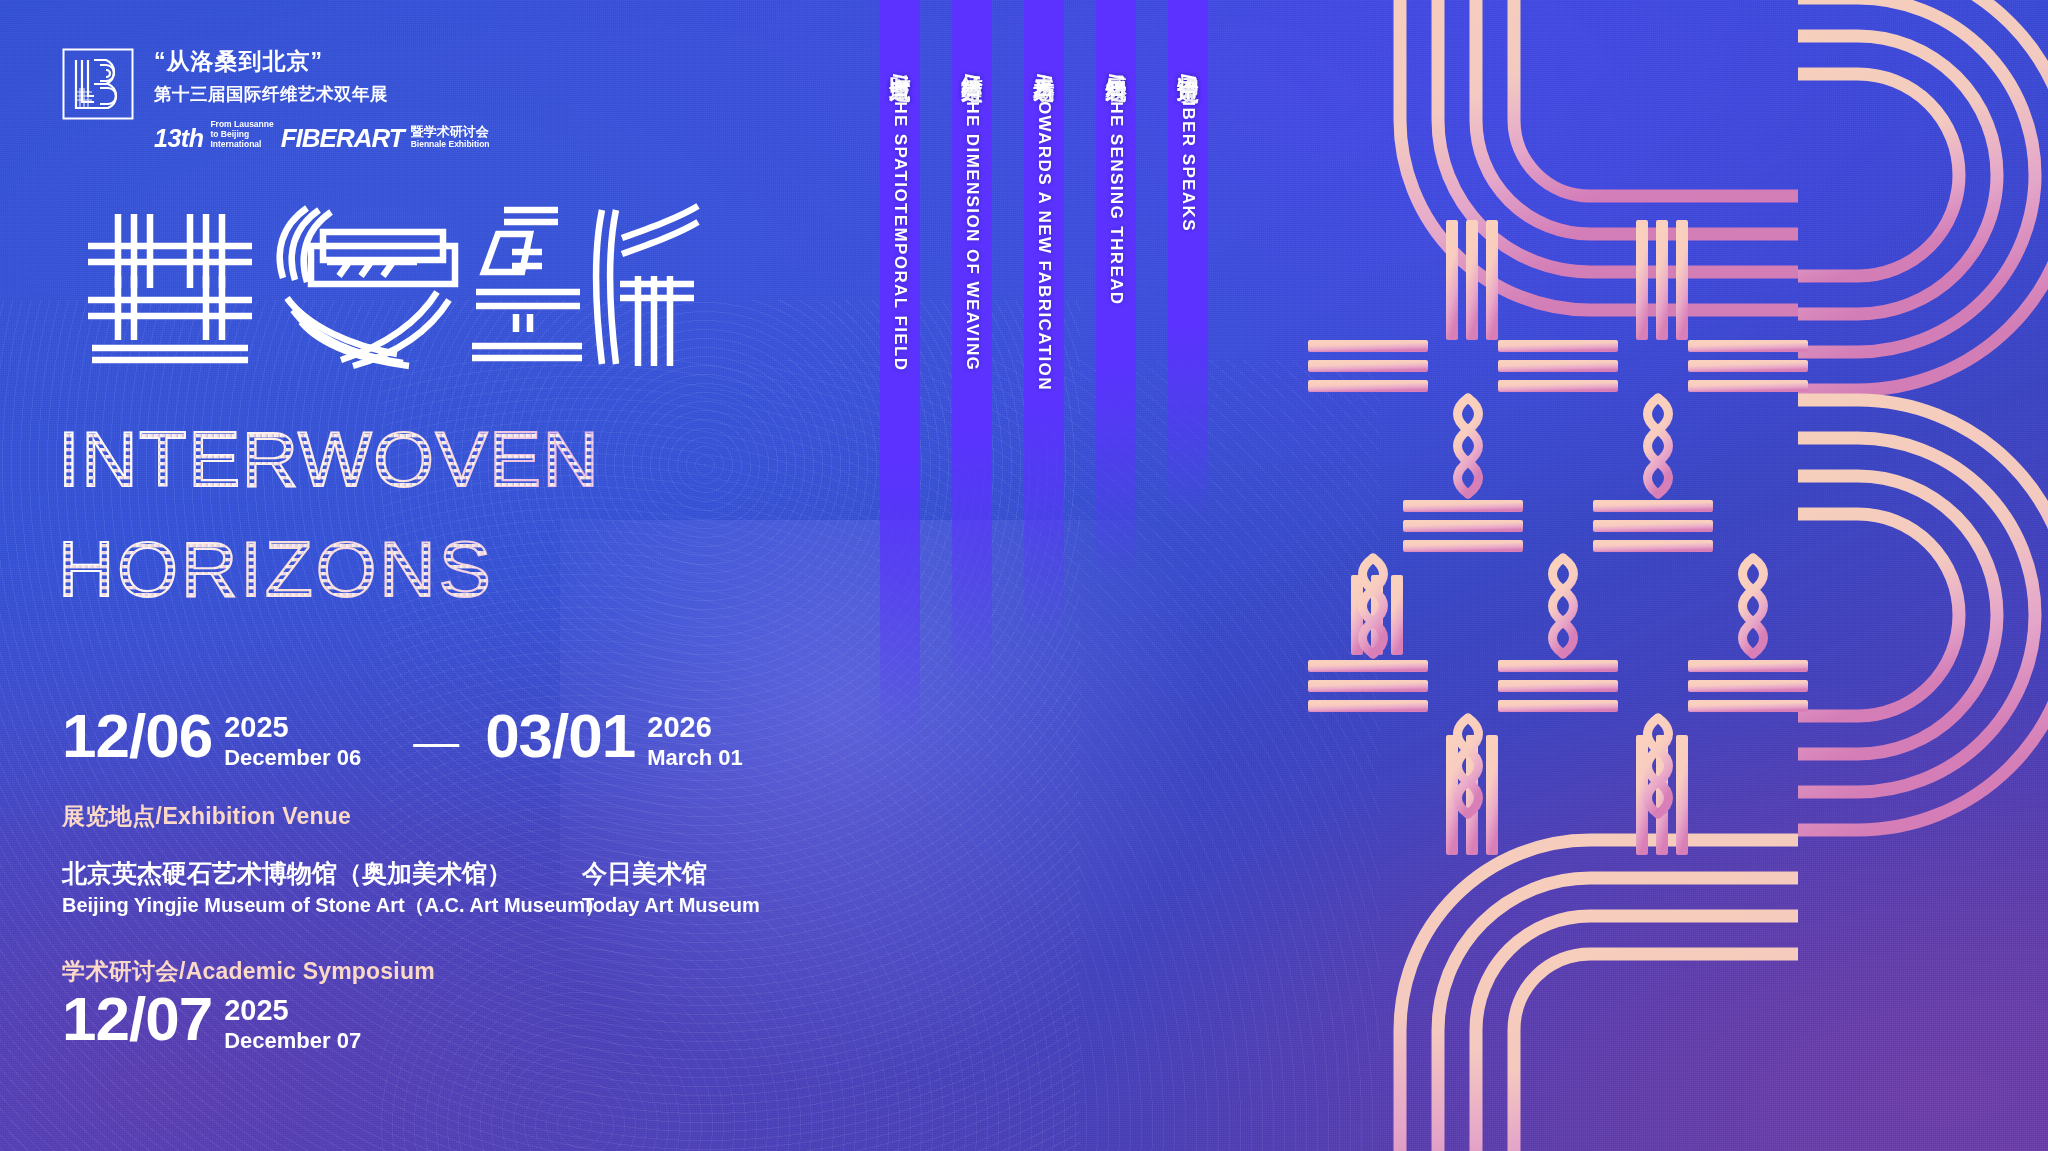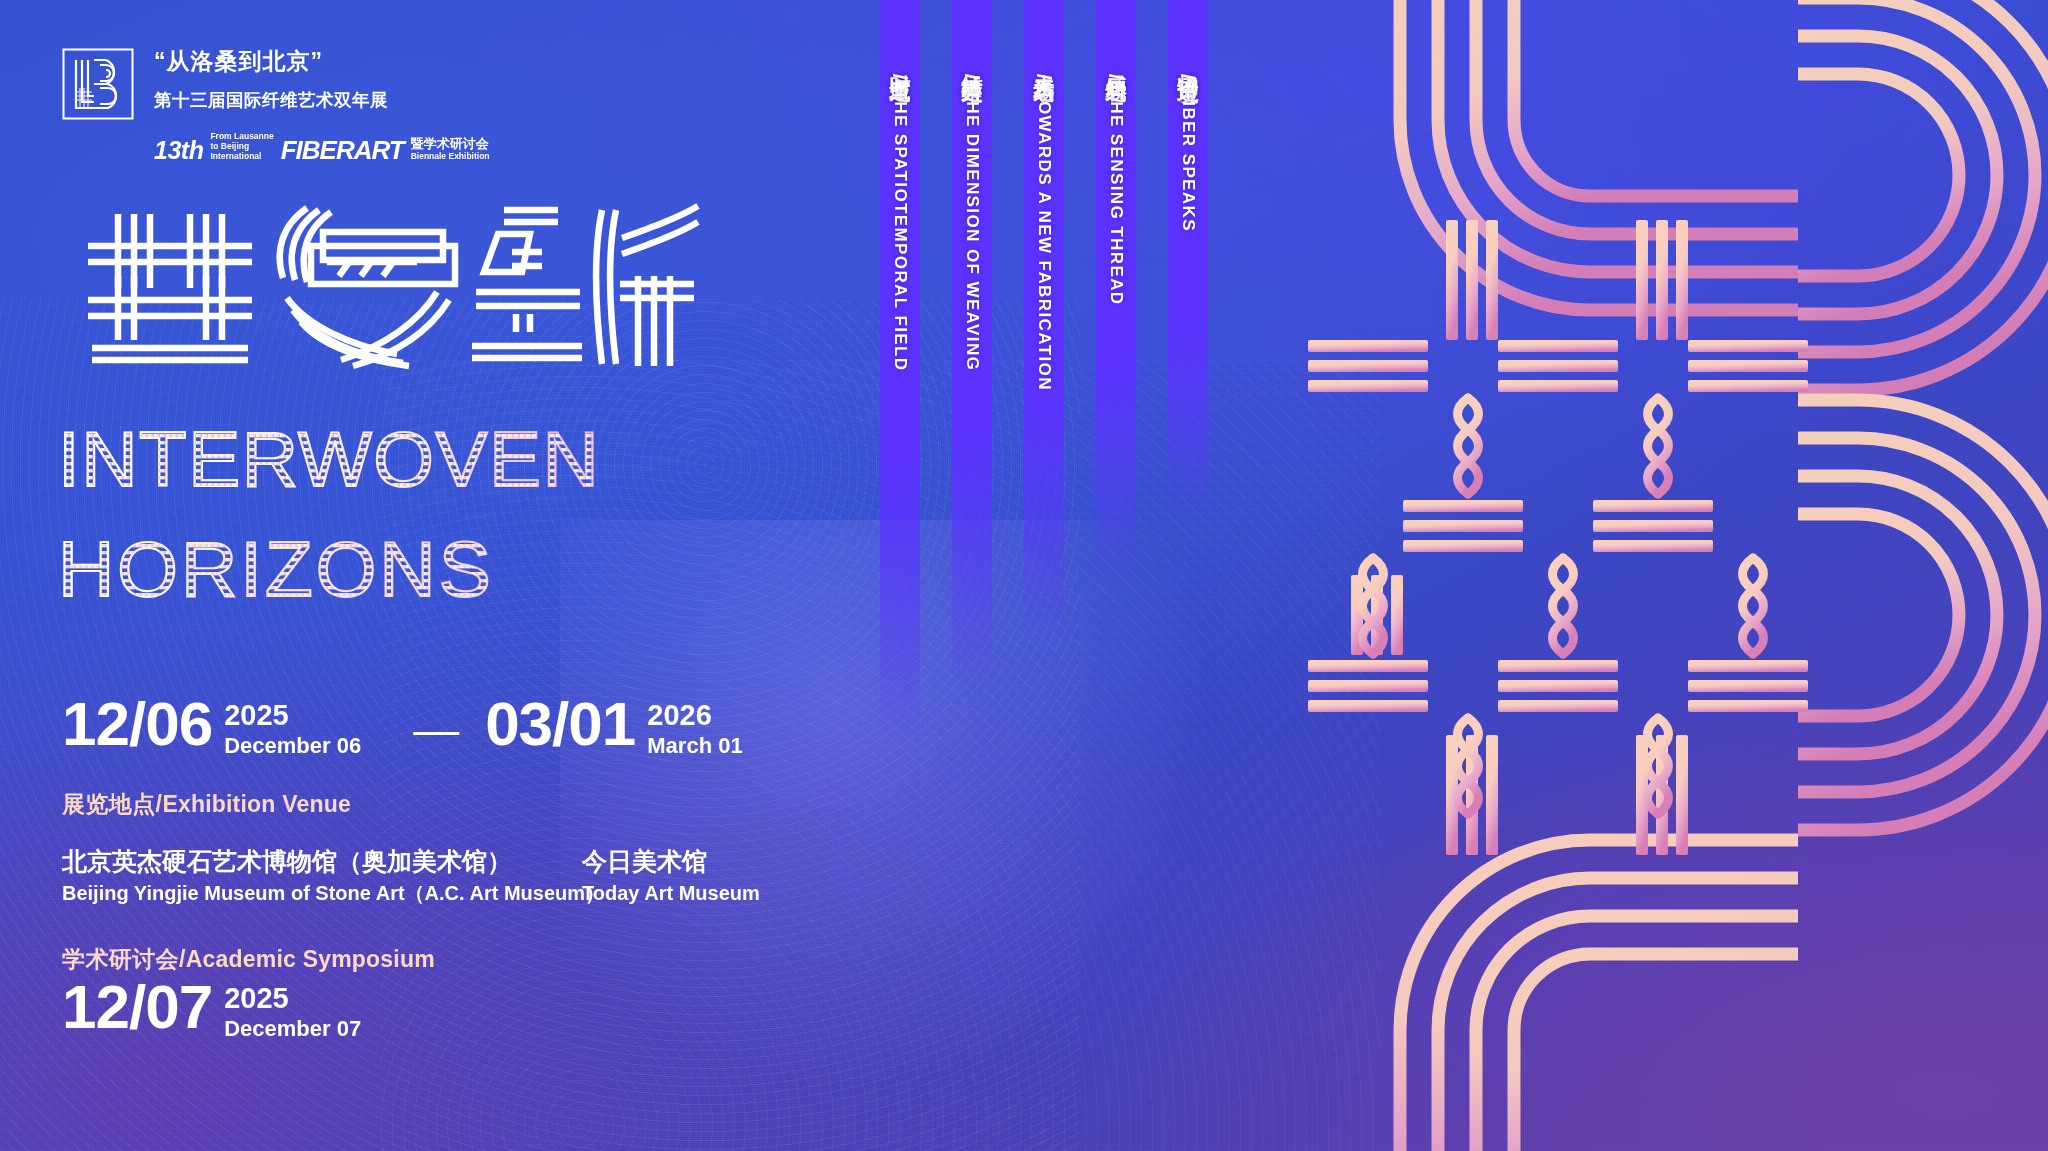--- a/index.html
+++ b/index.html
@@ -59,21 +59,21 @@
     background: radial-gradient(ellipse at 40% 30%, rgba(173,150,255,.30) 0%, rgba(140,120,230,0) 62%);
     pointer-events: none;
   }
 
   
   .logo-block {
     position: absolute; left: 62px; top: 48px;
     display: flex; align-items: flex-start; gap: 20px;
   }
   .logo-mark { width: 72px; height: 72px; flex: none; }
-  .logo-text { display: flex; flex-direction: column; gap: 18px; padding-top: 1px; }
+  .logo-text { display: flex; flex-direction: column; gap: 12px; padding-top: 1px; }
   .logo-cn-quote {
     font-size: 23px; font-weight: 700; color: #ffffff; letter-spacing: 1px;
     line-height: 1.05; white-space: nowrap;
   }
   .logo-cn-sub {
     font-size: 17.5px; font-weight: 700; color: #ffffff; letter-spacing: .5px;
     line-height: 1.1; white-space: nowrap;
   }
   .logo-row3 { display: flex; align-items: flex-end; gap: 7px; margin-top: 3px; }
   .l-13th { font-size: 25px; font-weight: 800; font-style: italic; color: #fff; line-height: .95; letter-spacing: -.5px; text-align: center; }
@@ -121,21 +121,21 @@
 
   
   .info { position: absolute; left: 62px; top: 690px; width: 1500px; color: #fff; }
 
   .kicker {
     font-size: 23px; font-weight: 700; color: #fbd9c6;
     letter-spacing: .4px; white-space: nowrap;
   }
   .kicker .en { letter-spacing: .2px; }
 
-  .daterow { display: flex; align-items: flex-start; gap: 0; margin-top: 4px; }
+  .daterow { display: flex; align-items: flex-start; gap: 0; margin-top: 16px; }
   .dategrp { display: flex; align-items: flex-start; }
   .bigdate {
     font-size: 62px; font-weight: 800; color: #fff;
     line-height: .96; letter-spacing: -1px;
   }
   .datemeta { margin-left: 12px; padding-top: 6px; }
   .datemeta .yr { font-size: 29px; font-weight: 700; color: #fff; line-height: 1.1; }
   .datemeta .md { font-size: 22px; font-weight: 600; color: #fff; line-height: 1.25; white-space: nowrap; }
   .dash {
     font-size: 46px; font-weight: 400; color: #fff;

